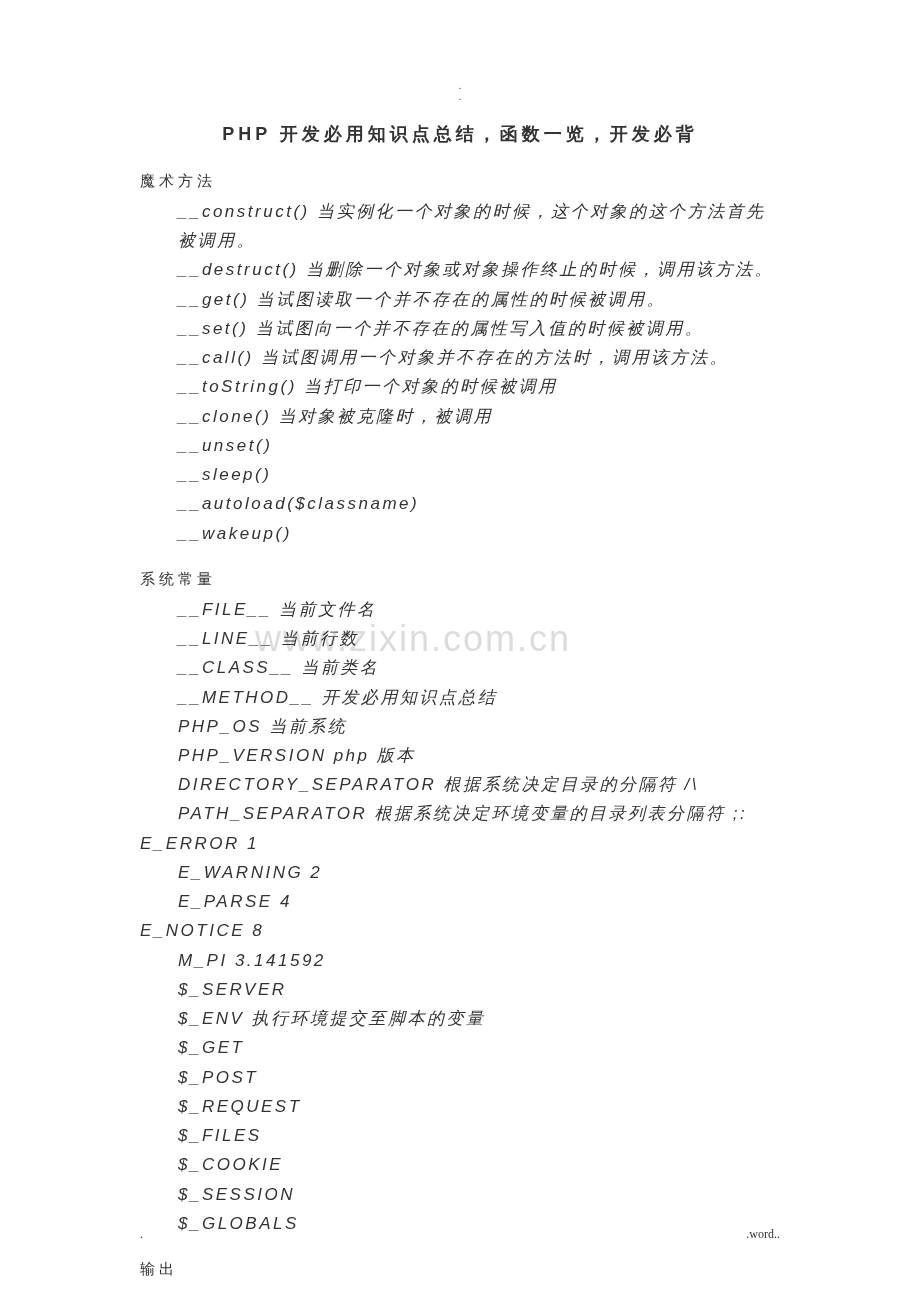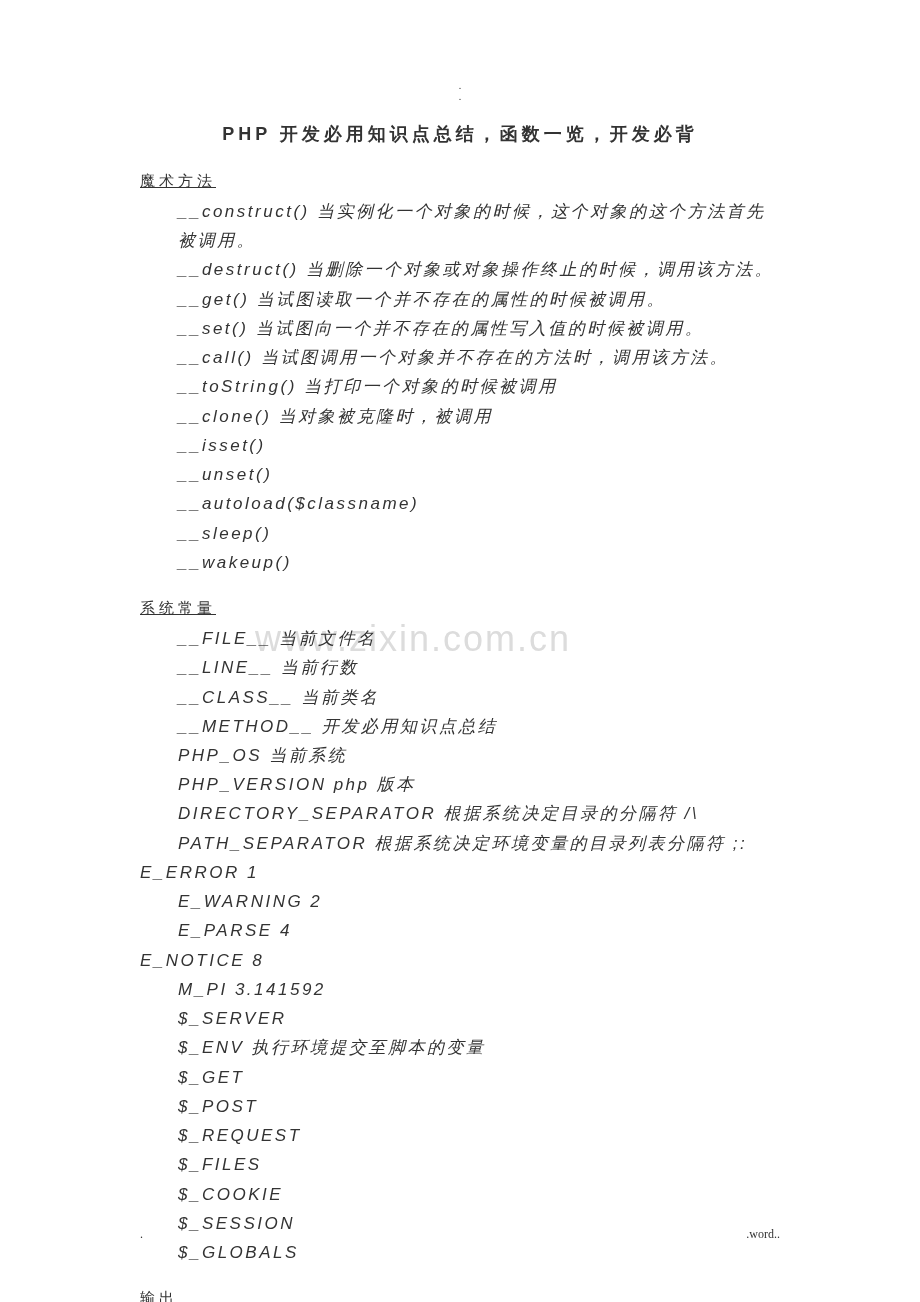--- a/index.html
+++ b/index.html
@@ -31,21 +31,20 @@
       font-size: 18px;
       letter-spacing: 4px;
       margin-bottom: 26px;
     }
     .section-heading {
       font-family: "KaiTi", "楷体", serif;
       font-size: 15px;
       letter-spacing: 4px;
       margin-top: 22px;
       margin-bottom: 6px;
-      text-decoration: underline;
     }
     .line {
       font-family: "Arial", "SimSun", sans-serif;
       font-size: 17px;
       line-height: 1.72;
       letter-spacing: 2.5px;
       padding-left: 38px;
       font-style: italic;
     }
     .line.no-indent {
@@ -99,24 +98,23 @@
   <div class="title">PHP 开发必用知识点总结，函数一览，开发必背</div>
 
   <div class="section-heading">魔术方法</div>
   <div class="line">__construct() 当实例化一个对象的时候，这个对象的这个方法首先被调用。</div>
   <div class="line">__destruct() 当删除一个对象或对象操作终止的时候，调用该方法。</div>
   <div class="line">__get() 当试图读取一个并不存在的属性的时候被调用。</div>
   <div class="line">__set() 当试图向一个并不存在的属性写入值的时候被调用。</div>
   <div class="line">__call() 当试图调用一个对象并不存在的方法时，调用该方法。</div>
   <div class="line">__toString() 当打印一个对象的时候被调用</div>
   <div class="line">__clone() 当对象被克隆时，被调用</div>
-  <div class="line">__isset()</div>
   <div class="line">__unset()</div>
+  <div class="line">__sleep()</div>
   <div class="line">__autoload($classname)</div>
-  <div class="line">__sleep()</div>
   <div class="line">__wakeup()</div>
 
   <div class="section-heading">系统常量</div>
   <div class="line">__FILE__  当前文件名</div>
   <div class="line">__LINE__  当前行数</div>
   <div class="line">__CLASS__  当前类名</div>
   <div class="line">__METHOD__  开发必用知识点总结</div>
   <div class="line">PHP_OS  当前系统</div>
   <div class="line">PHP_VERSION php 版本</div>
   <div class="line">DIRECTORY_SEPARATOR  根据系统决定目录的分隔符 /\</div>

